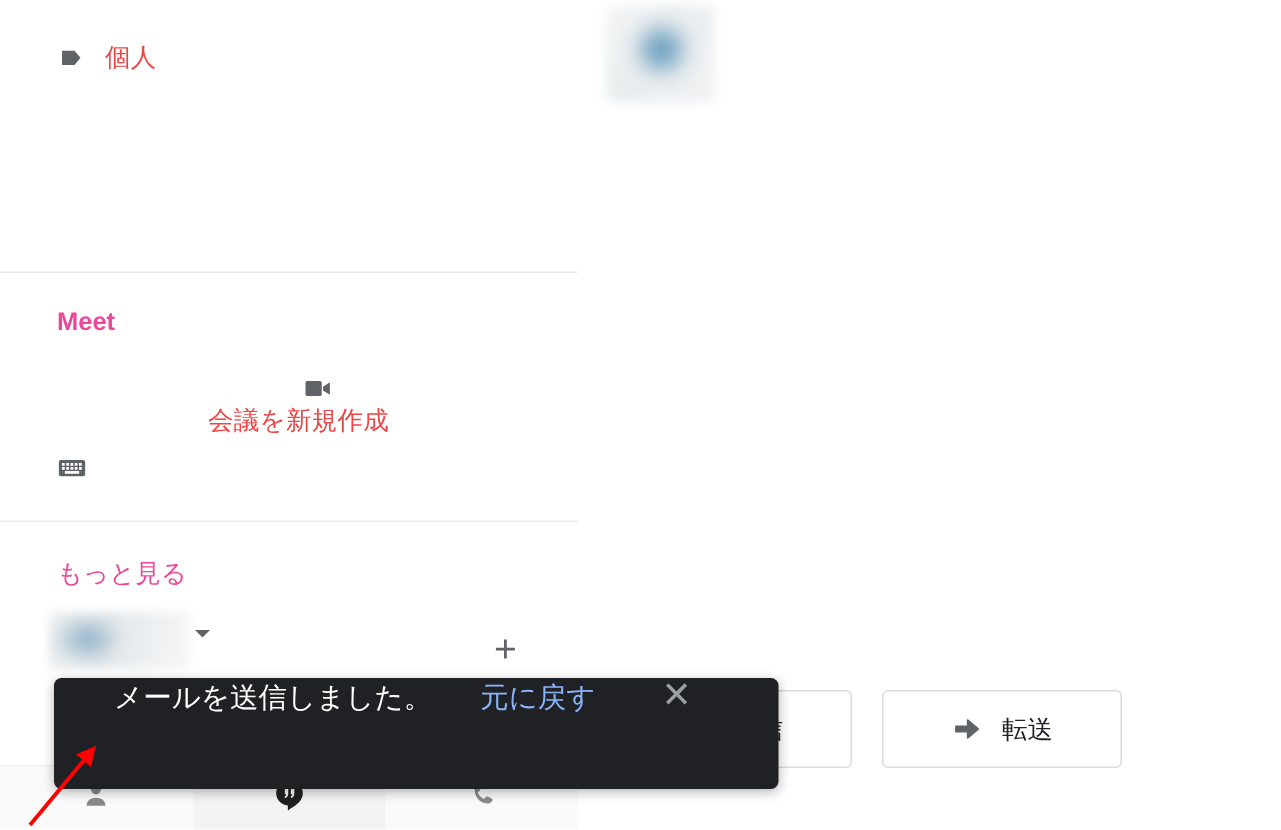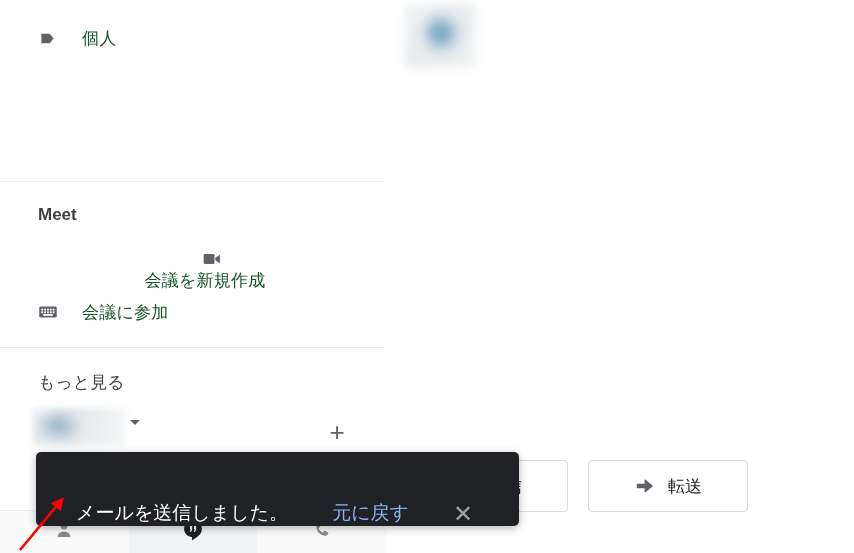--- a/index.html
+++ b/index.html
@@ -33,40 +33,40 @@
     cursor: pointer;
   }
   .nav-icon {
     width: 20px; height: 20px;
     margin-left: 38px;
     flex: 0 0 20px;
     display: flex; align-items: center; justify-content: center;
     color: #5f6368;
   }
   .nav-label {
-    margin-left: 24px;
+    margin-left: 12px;
     font-size: 17px;
-    color: #14532d;
+    color: #ef4444;
     letter-spacing: 0.2px;
     white-space: nowrap;
   }
 
   .divider {
     position: absolute;
     left: 0;
     width: 385px;
     height: 1px;
     background: #e8eaed;
   }
 
   .section-title {
     position: absolute;
     left: 38px;
     font-size: 17px;
-    color: #404040;
+    color: #ec4899;
     white-space: nowrap;
   }
   .section-title.bold { font-weight: bold; }
 
   
   #hangouts-avatar {
     position: absolute;
     left: 32px; top: 408px;
     width: 94px; height: 38px;
     border-radius: 2px;
@@ -168,31 +168,31 @@
 
   
   #toast {
     position: absolute;
     left: 36px; top: 452px;
     width: 483px; height: 74px;
     background: #202124;
     border-radius: 5px;
     box-shadow: 0 2px 8px rgba(0,0,0,0.30);
     display: flex;
-    align-items: flex-end;
+    align-items: flex-start;
     z-index: 50;
   }
   #toast-msg {
     margin-left: 40px;
     color: #ffffff;
     font-size: 19px;
     white-space: nowrap;
   }
   #toast-undo {
-    margin-left: 44px;
+    margin-left: 32px;
     color: #8ab4f8;
     font-size: 19px;
     white-space: nowrap;
     cursor: pointer;
   }
   #toast-close {
     margin-left: 44px;
     color: #9aa0a6;
     font-size: 24px;
     line-height: 1;
@@ -252,21 +252,20 @@
             <rect x="17.6" y="8" width="2.2" height="2.2"></rect>
             <rect x="4" y="11.2" width="2.2" height="2.2"></rect>
             <rect x="7.4" y="11.2" width="2.2" height="2.2"></rect>
             <rect x="10.8" y="11.2" width="2.2" height="2.2"></rect>
             <rect x="14.2" y="11.2" width="2.2" height="2.2"></rect>
             <rect x="17.6" y="11.2" width="2.2" height="2.2"></rect>
             <rect x="6.3" y="14.4" width="11.4" height="2.2"></rect>
           </g>
         </svg>
       </span>
-      <span class="nav-label">会議に参加</span>
     </div>
 
     <div class="divider" style="top:347px;"></div>
 
     <div class="section-title" style="top:371px;">もっと見る</div>
 
     <div id="hangouts-avatar"></div>
     <div id="hangouts-caret"></div>
     <div id="hangouts-add">+</div>
 

